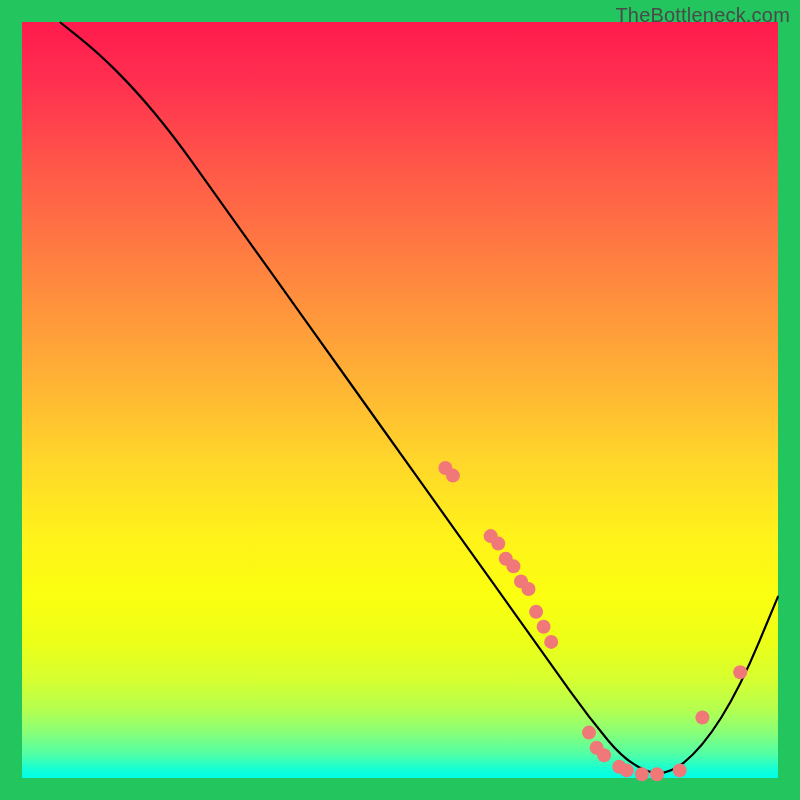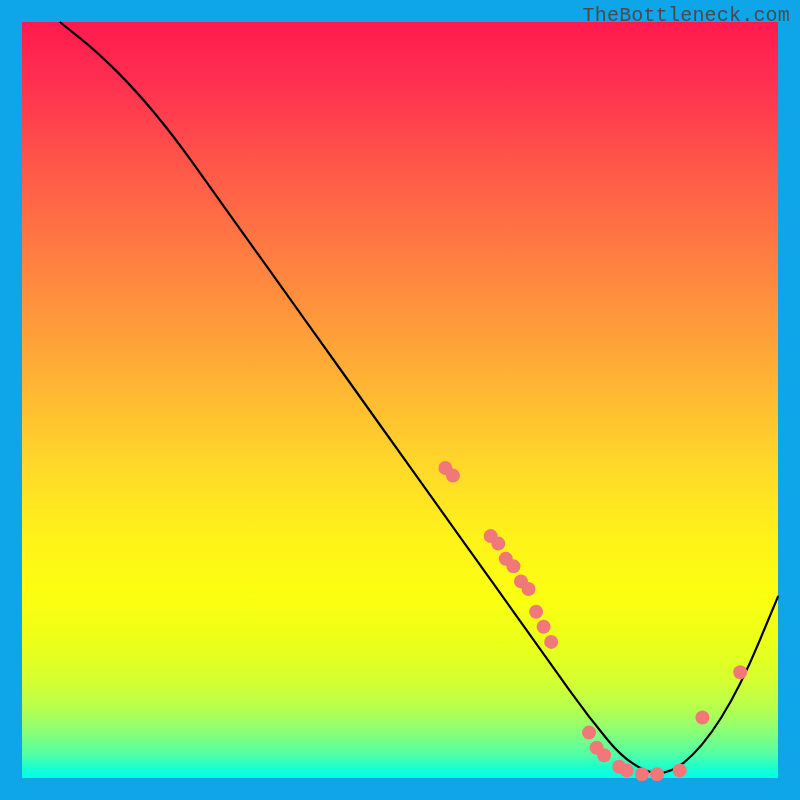--- a/index.html
+++ b/index.html
@@ -8,22 +8,21 @@
     height: 800px;
     background: #000;
     position: relative;
     font-family: Arial, sans-serif;
   }
   .outer-frame {
     position: absolute;
     top: 0; left: 0;
     width: 800px;
     height: 800px;
-    background: #0ea5e9;
-    font-family: Liberation Mono, monospace;
+    background: #22c55e;
   }
   .plot-area {
     position: absolute;
     top: 22px;
     left: 22px;
     width: 756px;
     height: 756px;
     background: linear-gradient(to bottom,
       #ff1a4d 0%,
       #ff3050 8%,

